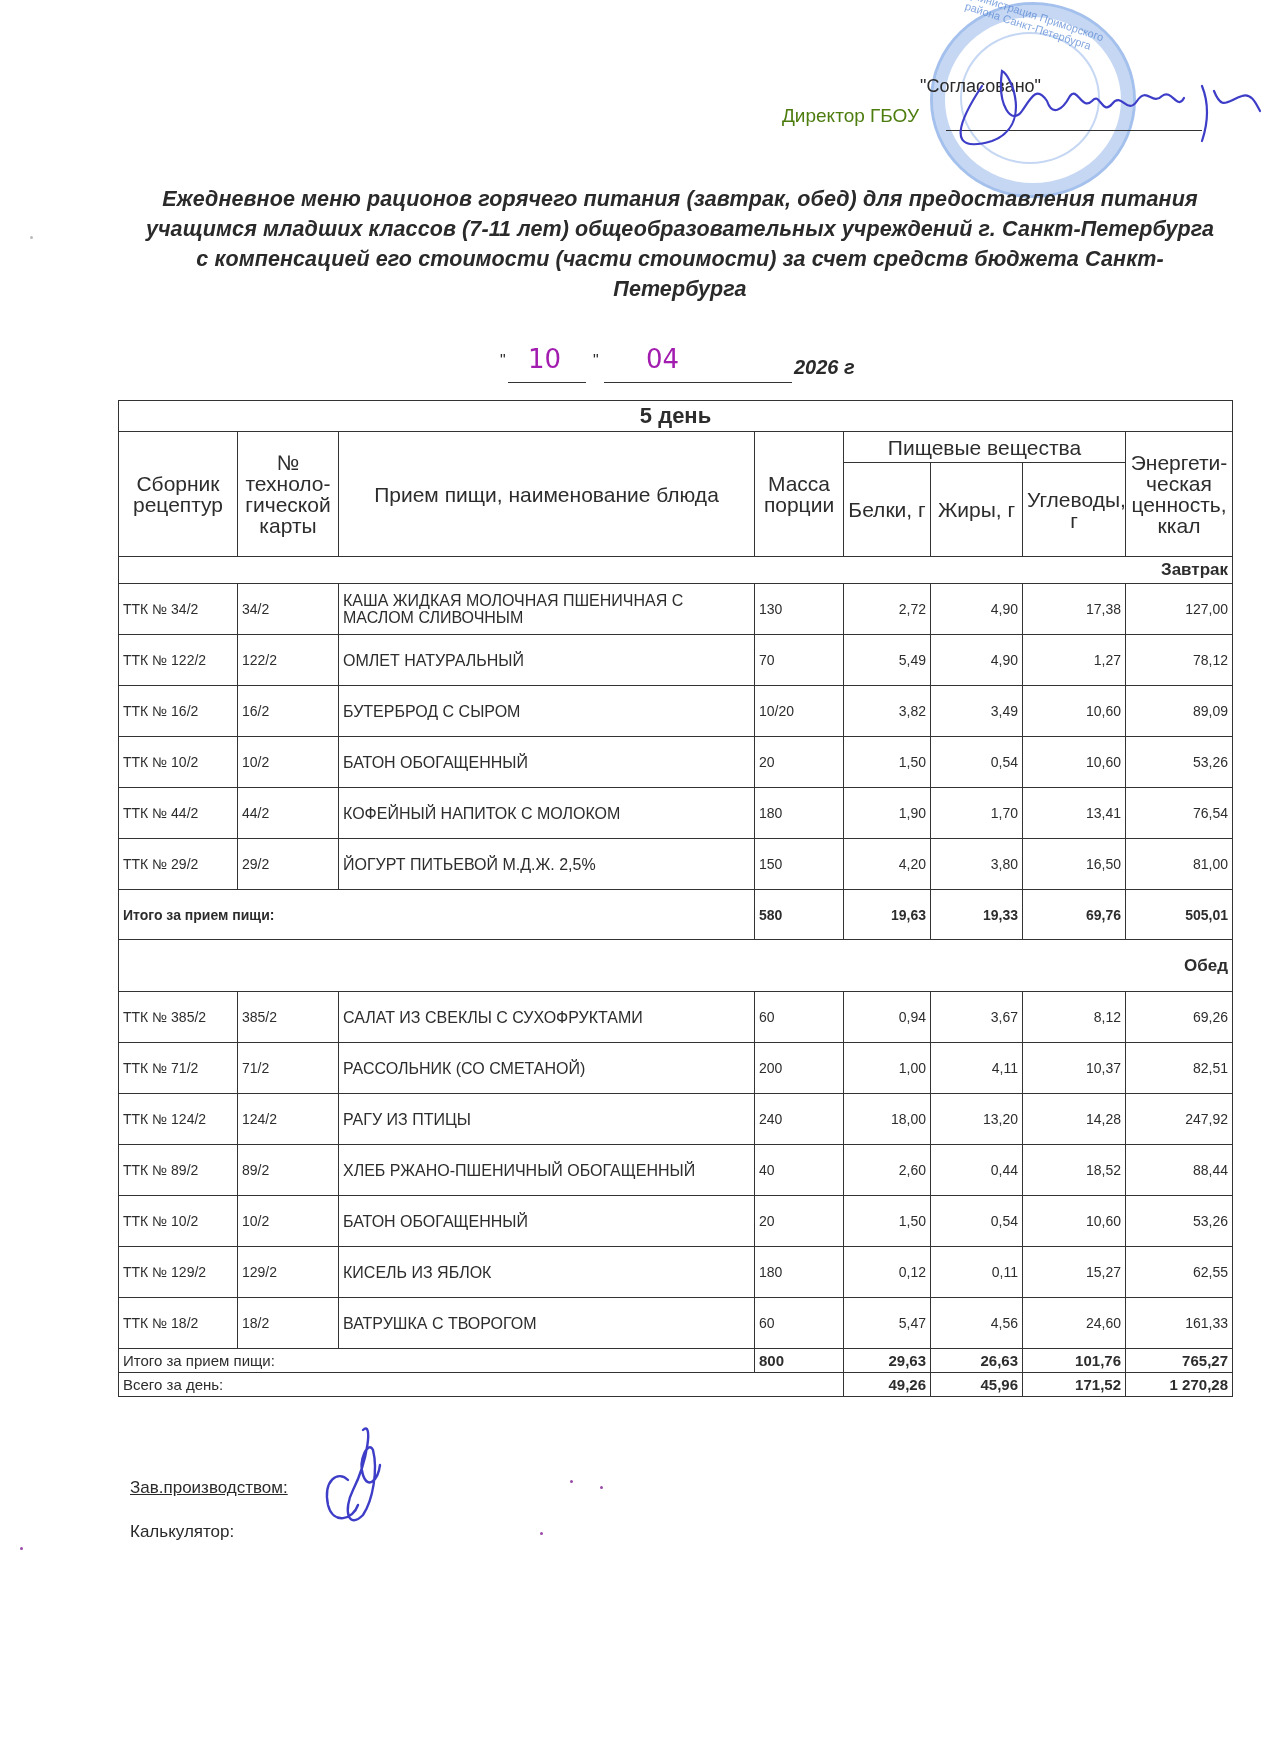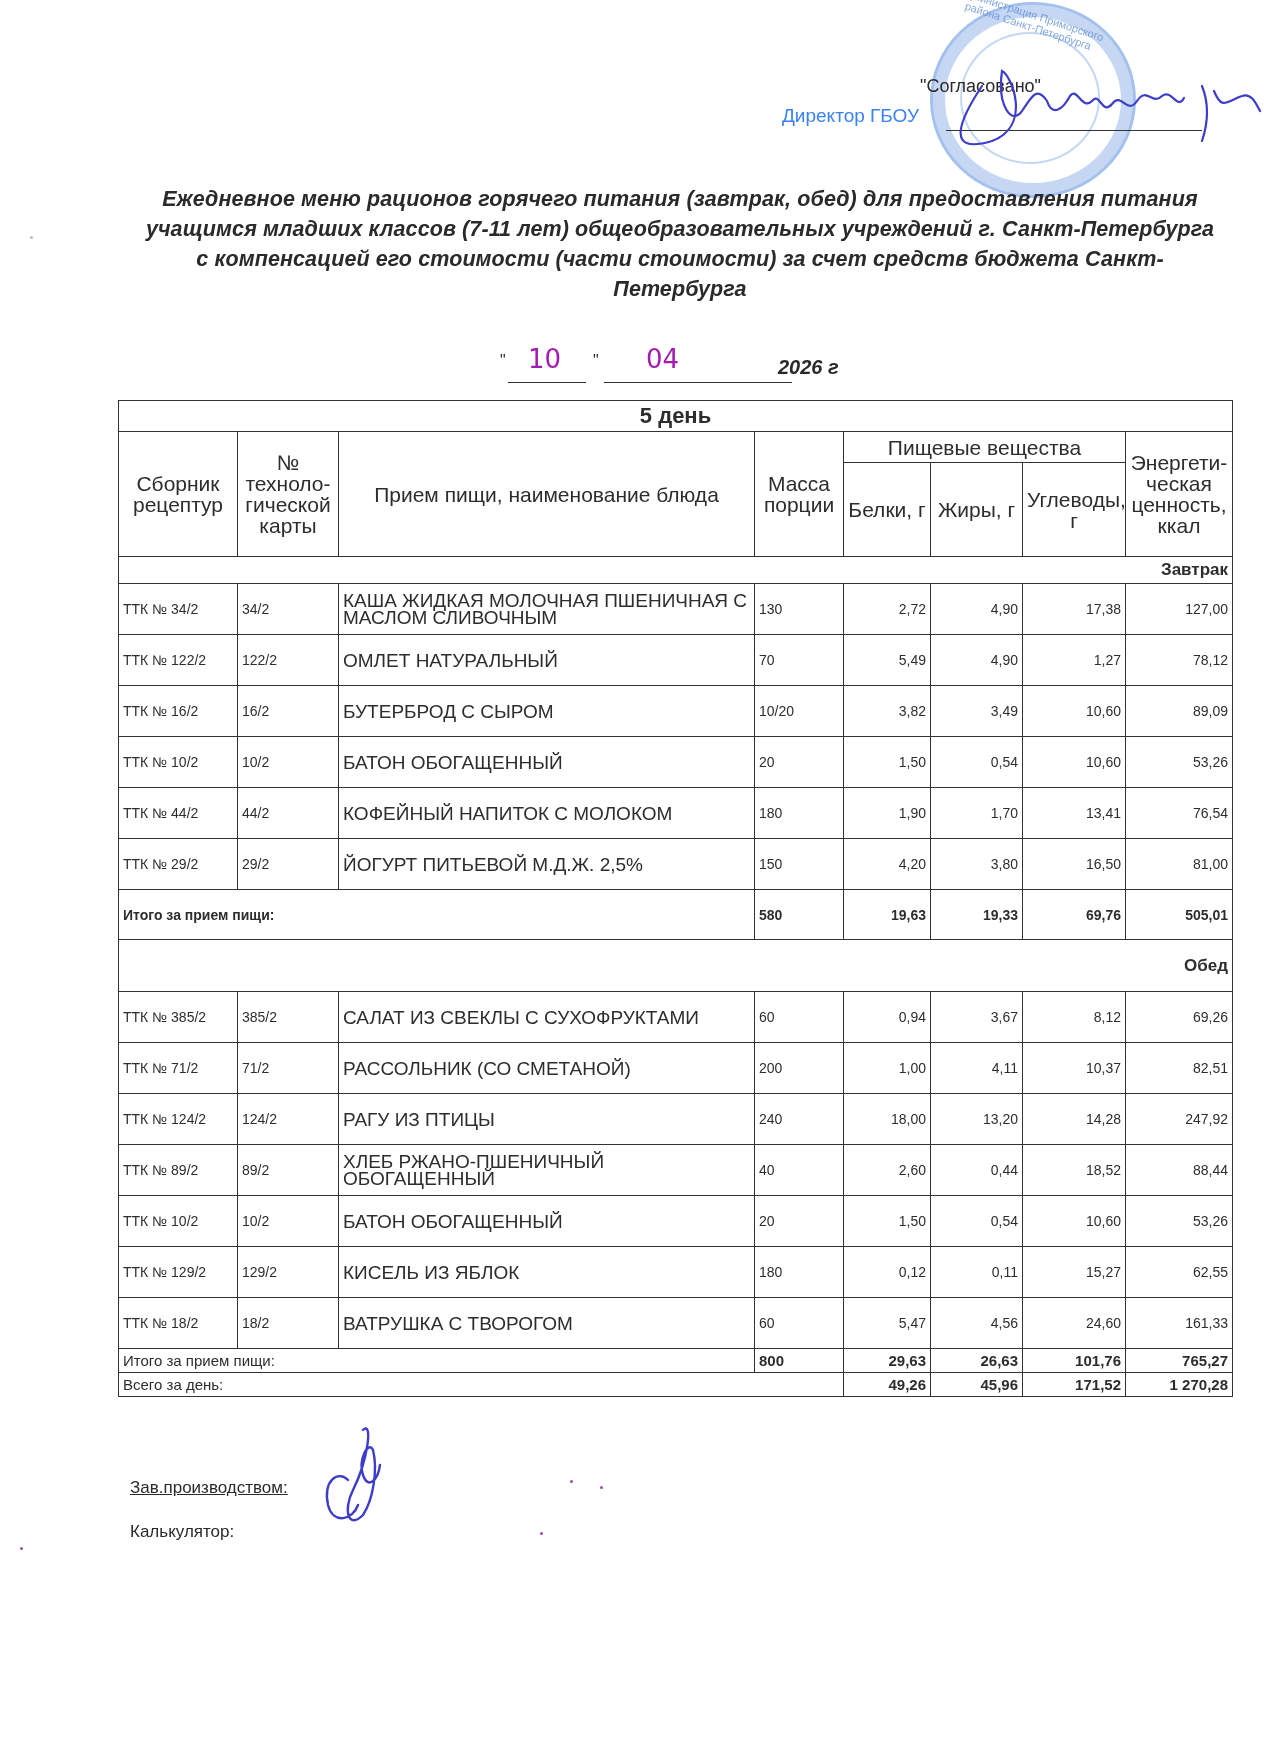--- a/index.html
+++ b/index.html
@@ -16,55 +16,55 @@
   }
   .stamp-inner {
     left: 960px; top: 32px; width: 136px; height: 128px; border-radius: 50%;
     border: 2px solid rgba(90,140,220,0.35);
   }
   .stamp-text {
     left: 940px; top: 8px; width: 180px; font-size: 11px; color: rgba(80,130,210,0.7);
     text-align: center; transform: rotate(18deg);
   }
   .agreed { left: 920px; top: 76px; font-size: 18px; color: #2a2a2a; }
-  .director { left: 782px; top: 105px; font-size: 19px; color: #3b82f6; }
+  .director { left: 782px; top: 105px; font-size: 19px; color: #4d7c0f; }
   .sign-line { left: 946px; top: 130px; width: 256px; height: 0; border-top: 1.5px solid #333; }
   .signature {
     left: 952px; top: 56px; width: 310px; height: 100px;
   }
   .title {
     left: 140px; top: 184px; width: 1080px; text-align: center;
     font-size: 21.5px; font-weight: bold; font-style: italic; line-height: 30px; color: #2a2a2a;
     letter-spacing: 0.1px;
   }
   .date-row { left: 500px; top: 348px; height: 34px; font-size: 20px; font-weight: bold; font-style: italic; }
   .date-q { position: absolute; top: 4px; font-size: 16px; font-weight: normal; font-style: normal; }
   .date-hand { position: absolute; top: -4px; font-size: 26px; color: #a21caf; font-style: normal; font-weight: normal; font-family: "DejaVu Sans", sans-serif; }
   .date-line { position: absolute; top: 34px; height: 0; border-top: 1.5px solid #333; }
-  .date-year { position: absolute; left: 278px; top: 8px; white-space: nowrap; }
+  .date-year { position: absolute; left: 294px; top: 8px; white-space: nowrap; }
 
   table.menu {
     position: absolute; left: 118px; top: 400px; width: 1114px;
     border-collapse: collapse; table-layout: fixed;
     font-size: 14px; color: #2d2d2d;
   }
   table.menu td, table.menu th {
     border: 1.5px solid #333; padding: 0 4px; overflow: hidden;
   }
   table.menu th { font-weight: normal; font-size: 21px; line-height: 21px; }
   .c { text-align: left; }
   .r { text-align: right; }
   .l { text-align: left; }
   .b { font-weight: bold; }
   .day-row td { height: 30px; font-size: 22px; font-weight: bold; text-align: center; border-left: none; border-right: none; }
   .sec-row td { font-size: 17px; font-weight: bold; text-align: right; }
   .item td { height: 50px; }
   .tot td { height: 49px; }
   .tot2 td { height: 23px; font-size: 15px; }
-  .name { font-size: 19px; line-height: 17px; }
+  .name { font-size: 16px; line-height: 17px; }
 
   .footer-label { font-size: 17px; color: #2a2a2a; }
   .f1 { left: 130px; top: 1478px; text-decoration: underline; }
   .f2 { left: 130px; top: 1522px; }
   .f-sign { left: 318px; top: 1420px; width: 80px; height: 110px; }
   .dot { width: 3px; height: 3px; border-radius: 50%; background: #9a4aa8; }
 </style>
 </head>
 <body>
 

